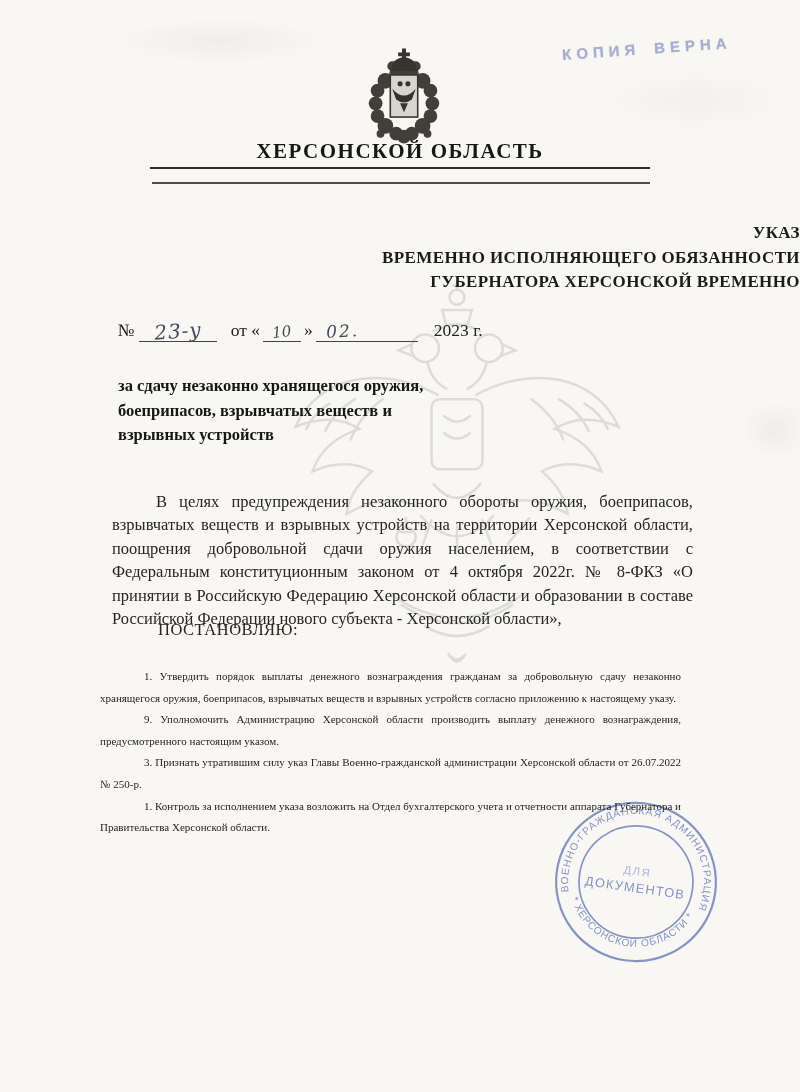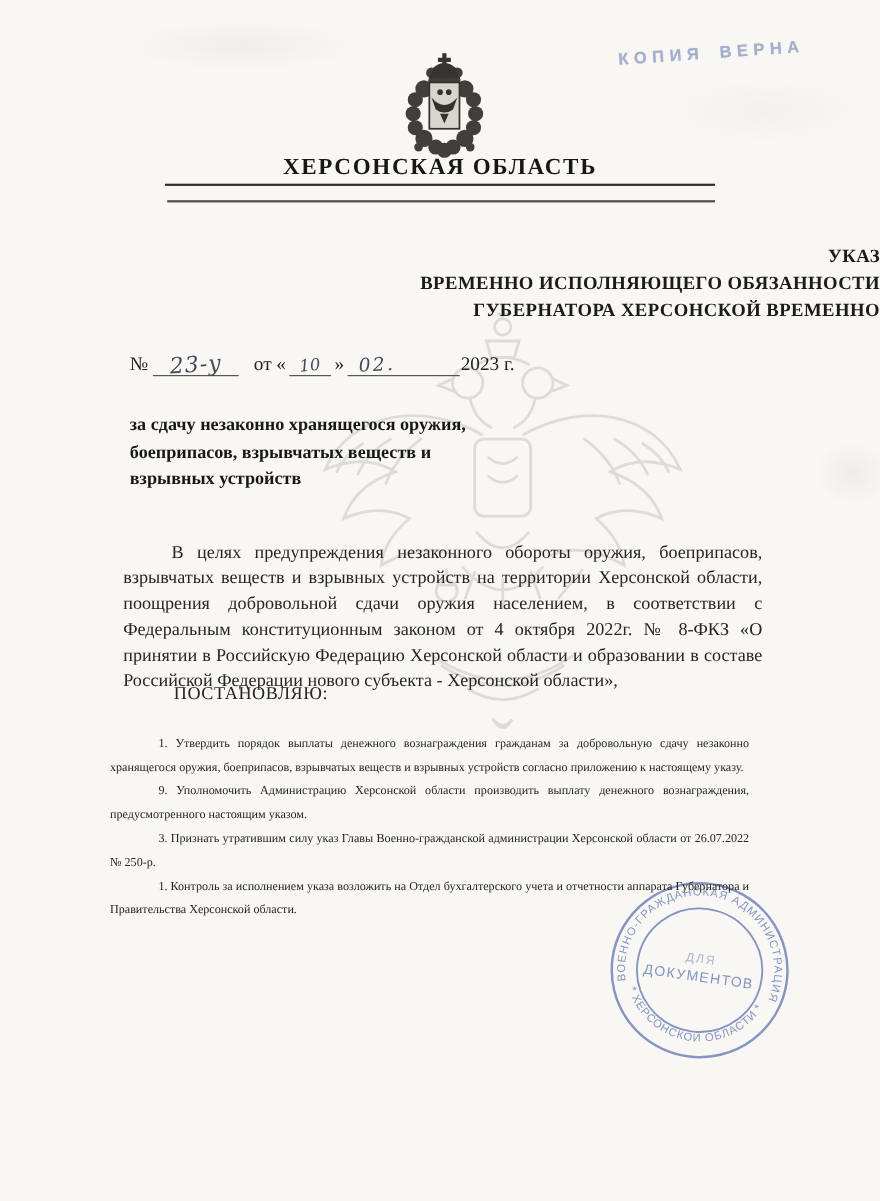--- a/index.html
+++ b/index.html
@@ -162,38 +162,38 @@
       <path d="M46 1 h4 v4 h4 v4 h-4 v5 h-4 v-5 h-4 v-4 h4 z"></path>
       <path d="M38 14 q10 -8 20 0 l4 10 h-28 z"></path>
     </g>
   </svg>
 </div>
 
 <div class="copy-stamp">
   <span>КОПИЯ</span><span class="w2">ВЕРНА</span>
 </div>
 
-<div class="region-title">ХЕРСОНСКАЯ ОБЛАСТЬ</div>
+<div class="region-title">ХЕРСОНСКОЙ ОБЛАСТЬ</div>
 <div class="rule1"></div>
 <div class="rule2"></div>
 
 <div class="doc-heading">
   <div>УКАЗ</div>
   <div>ВРЕМЕННО ИСПОЛНЯЮЩЕГО ОБЯЗАННОСТИ</div>
   <div>ГУБЕРНАТОРА ХЕРСОНСКОЙ ВРЕМЕННО</div>
 </div>
 
 <div class="numline">
   <span>№</span>
   <span class="u" style="width:78px;margin-left:4px;"><span class="hw hw-num">23-у</span></span>
   <span style="margin-left:14px;">от «</span>
   <span class="u" style="width:38px;margin-left:3px;"><span class="hw hw-day">10</span></span>
   <span style="margin-left:3px;">»</span>
   <span class="u" style="width:92px;margin-left:3px;text-align:left;padding-left:10px;"><span class="hw hw-month">02.</span></span>
-  <span style="margin-left:1px;">2023 г.</span>
+  <span style="margin-left:16px;">2023 г.</span>
 </div>
 
 <div class="subject">
   <div>за сдачу незаконно хранящегося оружия,</div>
   <div>боеприпасов, взрывчатых веществ и</div>
   <div>взрывных устройств</div>
 </div>
 
 <div class="preamble">В целях предупреждения незаконного обороты оружия, боеприпасов, взрывчатых веществ и взрывных устройств на территории Херсонской области, поощрения добровольной сдачи оружия населением, в соответствии с Федеральным конституционным законом от 4 октября 2022г. № 8-ФКЗ «О принятии в Российскую Федерацию Херсонской области и образовании в составе Российской Федерации нового субъекта - Херсонской области»,</div>
 

